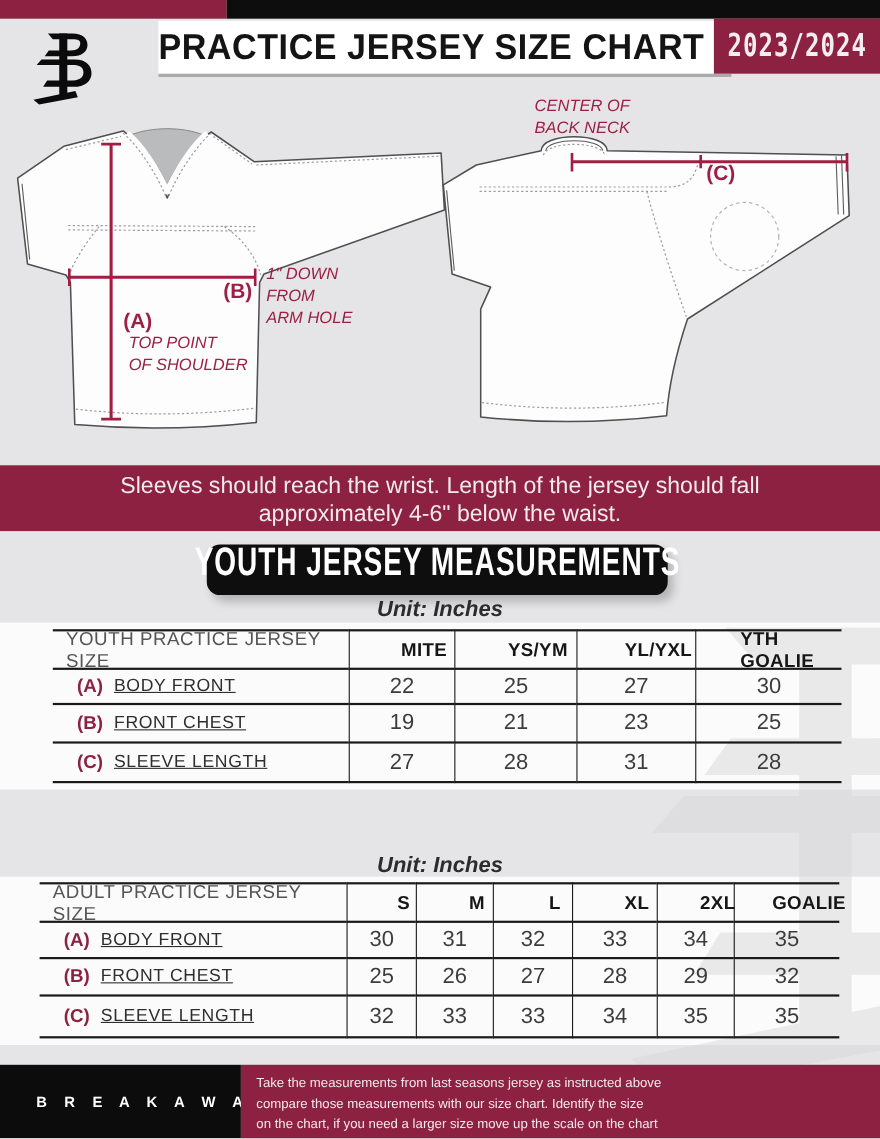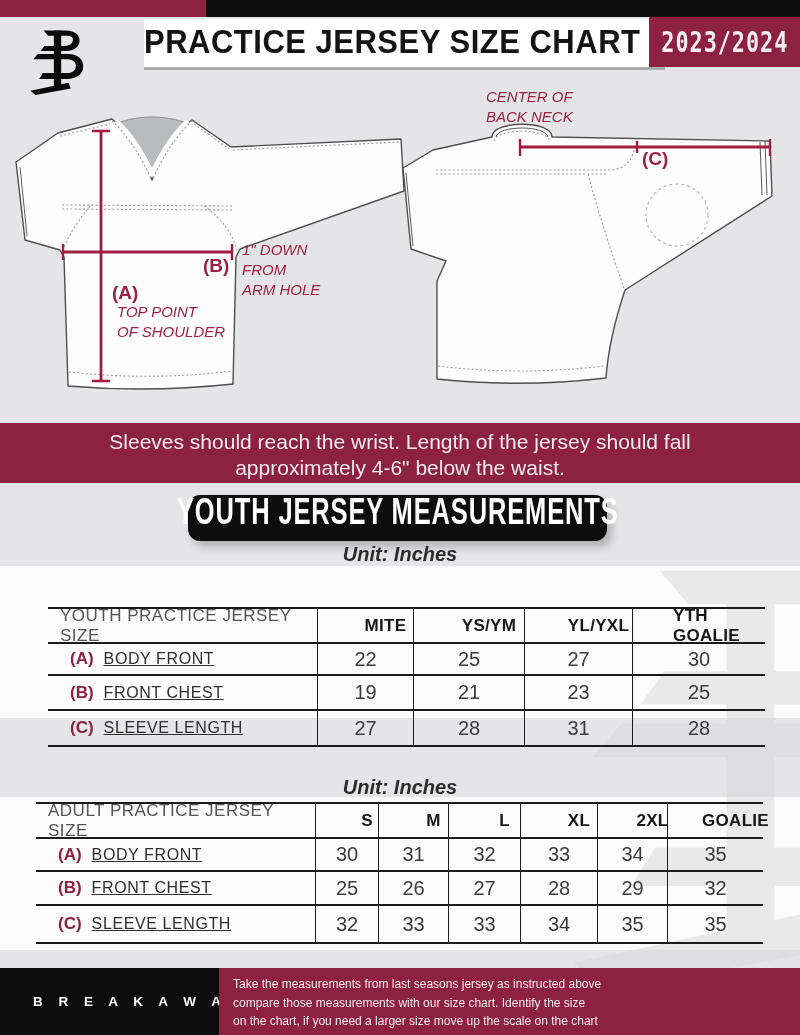--- a/index.html
+++ b/index.html
@@ -74,21 +74,21 @@
   .banner-adult{left:189px;top:727px;width:417px;height:47px;}
   .unit{
     position:absolute;left:0;width:800px;text-align:center;z-index:2;
     font-style:italic;font-weight:bold;font-size:20px;color:#2c2c2c;
   }
   .unit-youth{top:543px;}
   .unit-adult{top:776px;}
 
   
   .size-table{position:absolute;display:grid;z-index:2;}
-  .table-youth{left:48px;top:572px;width:717px;grid-template-columns:269px 96px 111px 108px 133px;grid-template-rows:37px 32px 35px 36px;margin-top:35px;}
+  .table-youth{left:48px;top:572px;width:717px;grid-template-columns:269px 96px 111px 108px 133px;grid-template-rows:37px 32px 35px 36px;}
   .table-adult{left:36px;top:802px;width:727px;grid-template-columns:279px 63px 70px 72px 77px 70px 96px;grid-template-rows:37px 33px 34px 38px;}
   .cell{display:flex;align-items:center;box-sizing:border-box;border-bottom:2px solid #1a1a1a;}
   .row1{border-top:2px solid #1a1a1a;padding-left:40px;}
   .vsep{border-left:1.5px solid #1a1a1a;}
   .cell.center{justify-content:center;}
   .th-size{font-size:17px;color:#555557;letter-spacing:.5px;padding-left:12px;}
   .th-col{font-size:17px;font-weight:bold;color:#161616;letter-spacing:.3px;}
   .td-label{padding-left:22px;gap:10px;}
   .td-label .k{color:#8d2142;font-weight:bold;font-size:17px;}
   .td-label .l{color:#2e2e2e;font-size:16px;letter-spacing:.6px;text-decoration:underline;}

